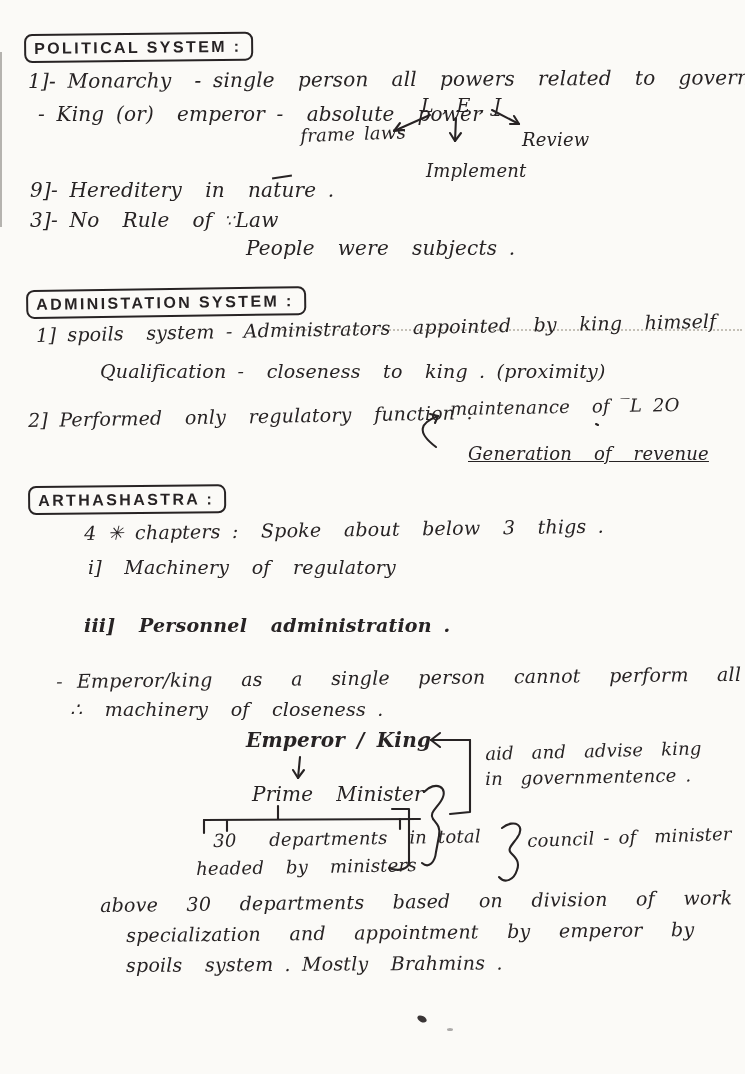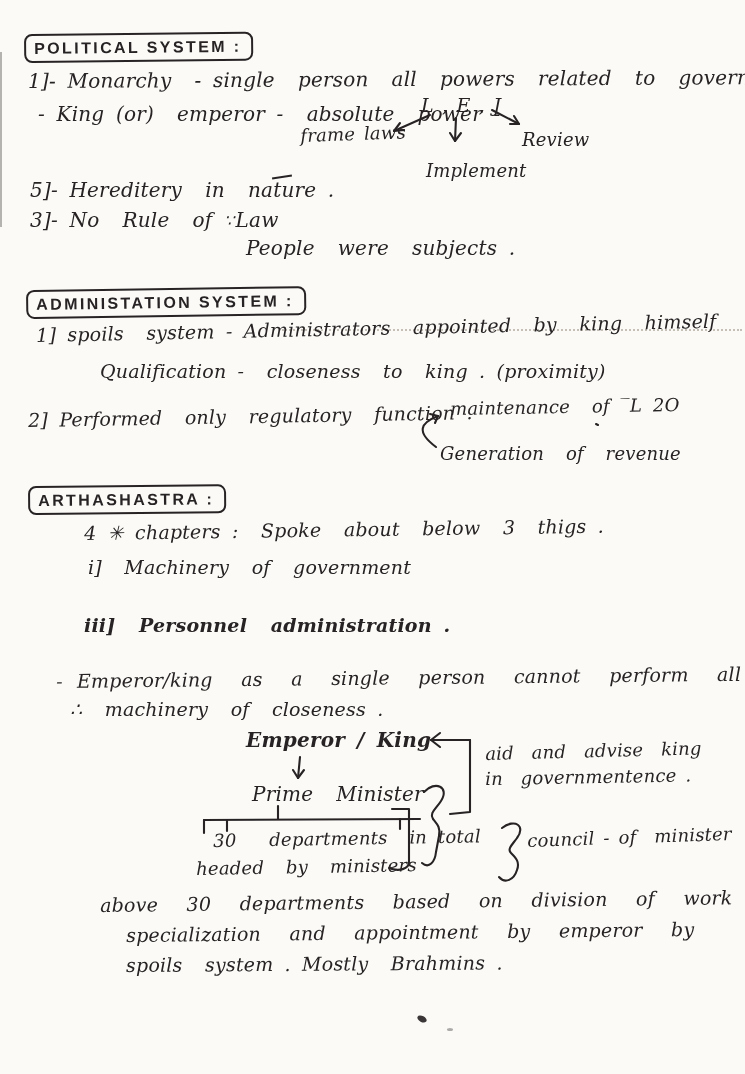--- a/index.html
+++ b/index.html
@@ -78,43 +78,43 @@
   <div class="hw fs20" style="left:28px;top:70px;transform:rotate(-0.3deg);">1]- Monarchy  - single  person  all  powers  related  to  governance .</div>
 
   <div class="hw fs20" style="left:38px;top:103px;">- King (or)  emperor -  absolute  power -</div>
 
   <div class="hw" style="left:421px;top:95px;word-spacing:2px;">L , E , J</div>
 
   <div class="hw fs18" style="left:300px;top:126px;transform:rotate(-2deg);word-spacing:3px;">frame laws</div>
   <div class="hw fs18" style="left:426px;top:161px;">Implement</div>
   <div class="hw fs18" style="left:522px;top:130px;">Review</div>
 
-  <div class="hw fs20" style="left:30px;top:179px;">5]- Hereditery  in  nature .</div>
+  <div class="hw fs20" style="left:30px;top:179px;">9]- Hereditery  in  nature .</div>
 
   <div class="hw fs20" style="left:30px;top:209px;">3]- No  Rule  of  Law</div>
   <div class="hw" style="left:224px;top:212px;font-size:16px;">∵</div>
   <div class="hw fs20" style="left:246px;top:237px;">People  were  subjects .</div>
 
   <div class="mark" style="left:272px;top:176px;width:20px;height:2px;transform:rotate(-8deg);"></div>
 
   <div class="hd" style="left:26px;top:290px;transform:rotate(-0.8deg);">ADMINISTATION SYSTEM :</div>
 
   <div class="dotted-rule" style="left:282px;top:329px;width:460px;"></div>
 
   <div class="hw" style="left:36px;top:325px;transform:rotate(-1.2deg);">1] spoils  system - Administrators  appointed  by  king  himself</div>
   <div class="hw" style="left:100px;top:361px;">Qualification -  closeness  to  king . (proximity)</div>
 
   <div class="hw" style="left:28px;top:410px;transform:rotate(-1deg);">2] Performed  only  regulatory  function .</div>
   <div class="hw fs18" style="left:450px;top:399px;transform:rotate(-1deg);">maintenance  of ‾L 2O</div>
-  <div class="hw fs18" style="left:440px;top:444px;">Generation  of  revenue</div>
+  <div class="hw fs18" style="left:468px;top:444px;text-decoration:underline;">Generation  of  revenue</div>
 
   <div class="hd" style="left:28px;top:486px;transform:rotate(-0.5deg);">ARTHASHASTRA :</div>
 
   <div class="hw" style="left:84px;top:523px;transform:rotate(-0.8deg);">4 ✳ chapters :  Spoke  about  below  3  thigs .</div>
-  <div class="hw" style="left:88px;top:557px;">i]  Machinery  of  government</div>
+  <div class="hw" style="left:88px;top:557px;">i]  Machinery  of  regulatory</div>
   <div class="hw" style="left:84px;top:615px;font-weight:bold;">iii]  Personnel  administration .</div>
 
   <div class="hw w8" style="left:56px;top:671px;transform:rotate(-0.6deg);">- Emperor/king  as  a  single  person  cannot  perform  all  tasks</div>
   <div class="hw" style="left:70px;top:699px;">∴  machinery  of  closeness .</div>
 
   <div class="hw fs20" style="left:246px;top:729px;font-weight:bold;">Emperor / King</div>
   <div class="hw fs20" style="left:252px;top:783px;">Prime  Minister</div>
   <div class="hw fs18" style="left:213px;top:831px;transform:rotate(-1deg);">30   departments  in total</div>
   <div class="hw fs18" style="left:196px;top:859px;transform:rotate(-1deg);">headed  by  ministers</div>
 

